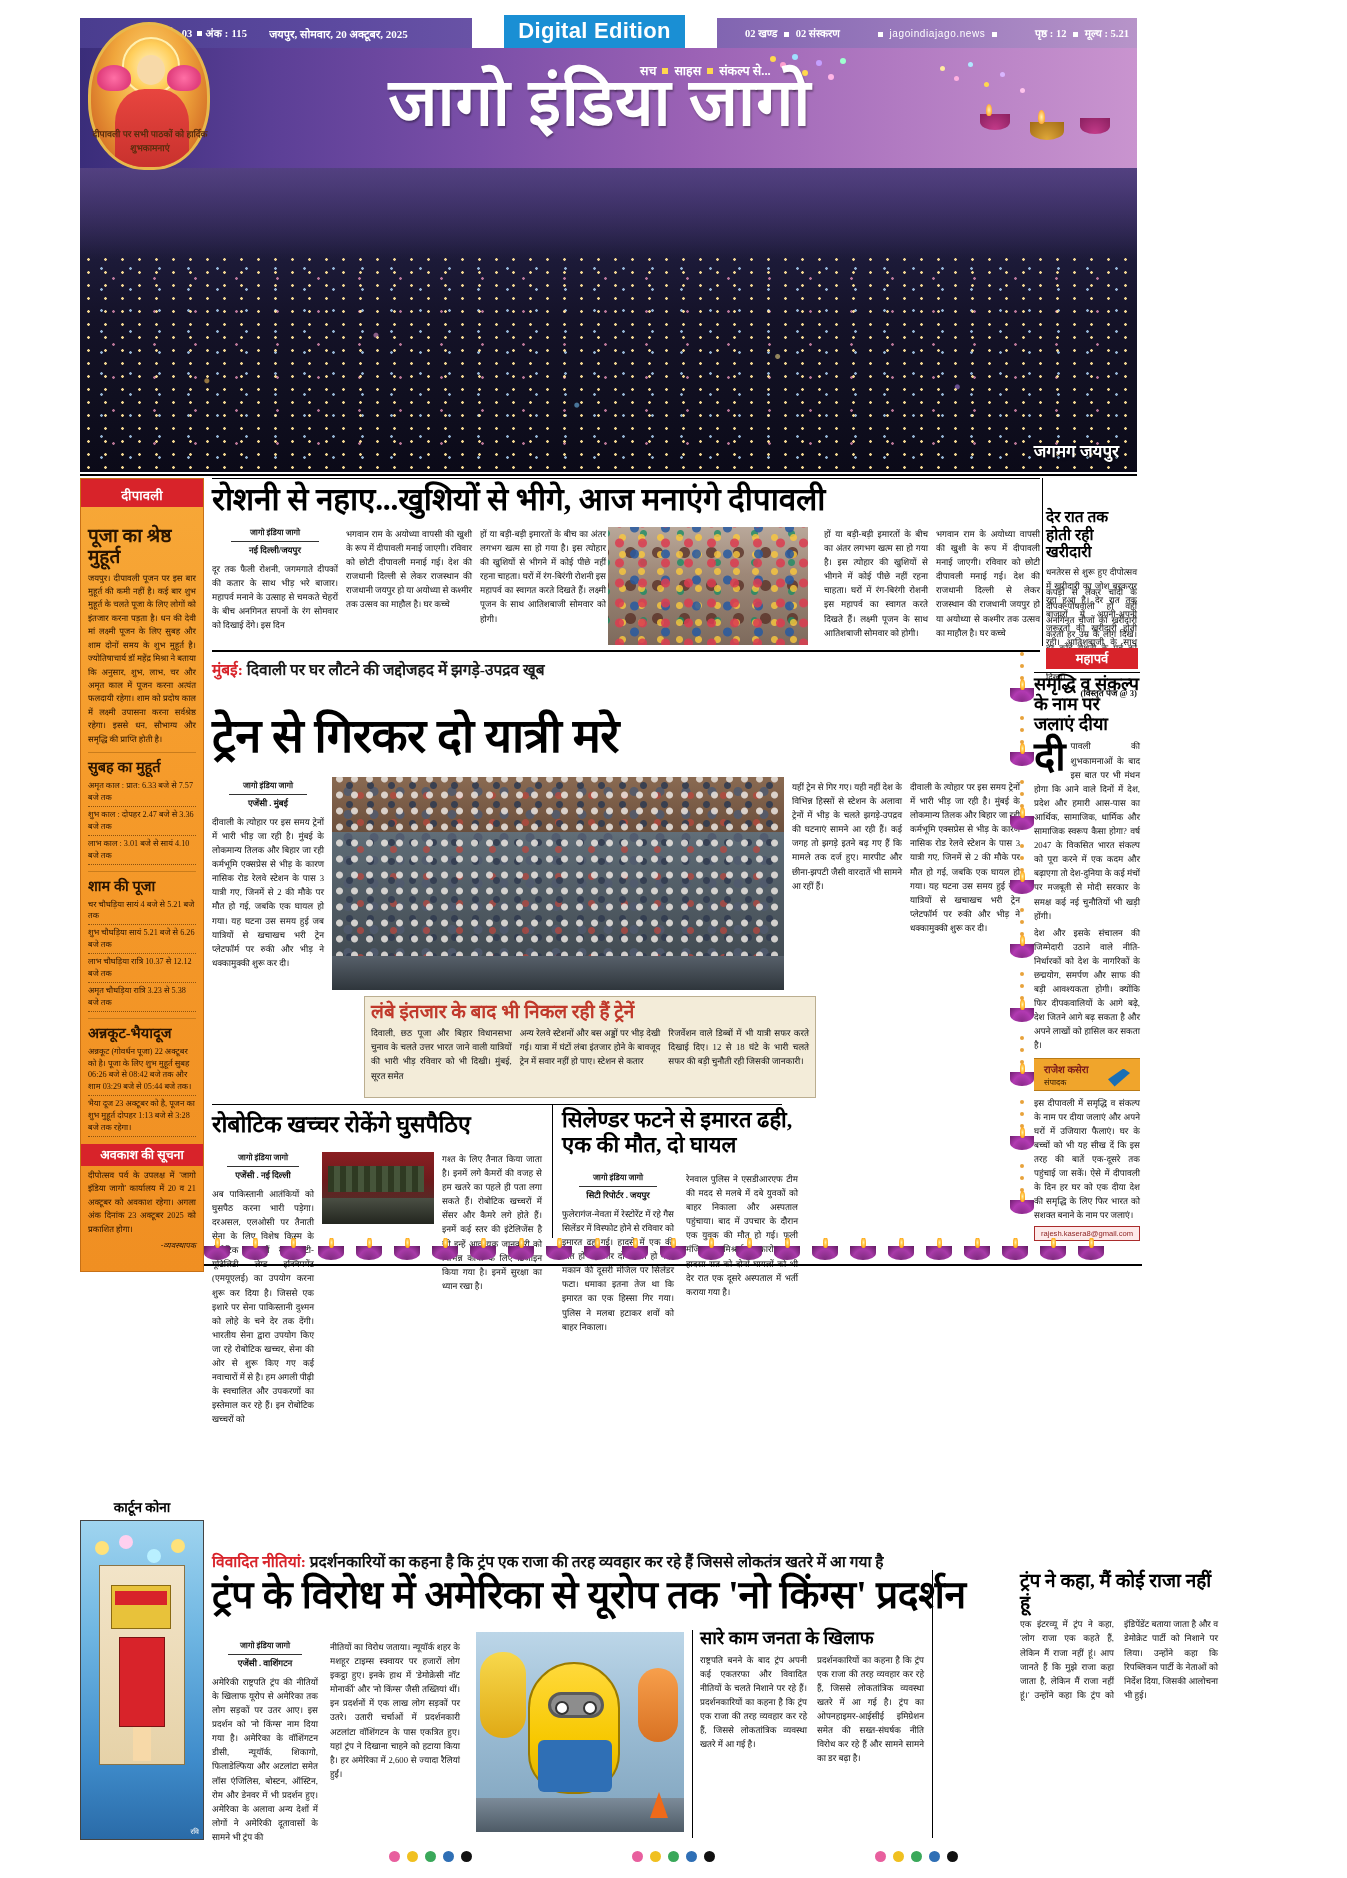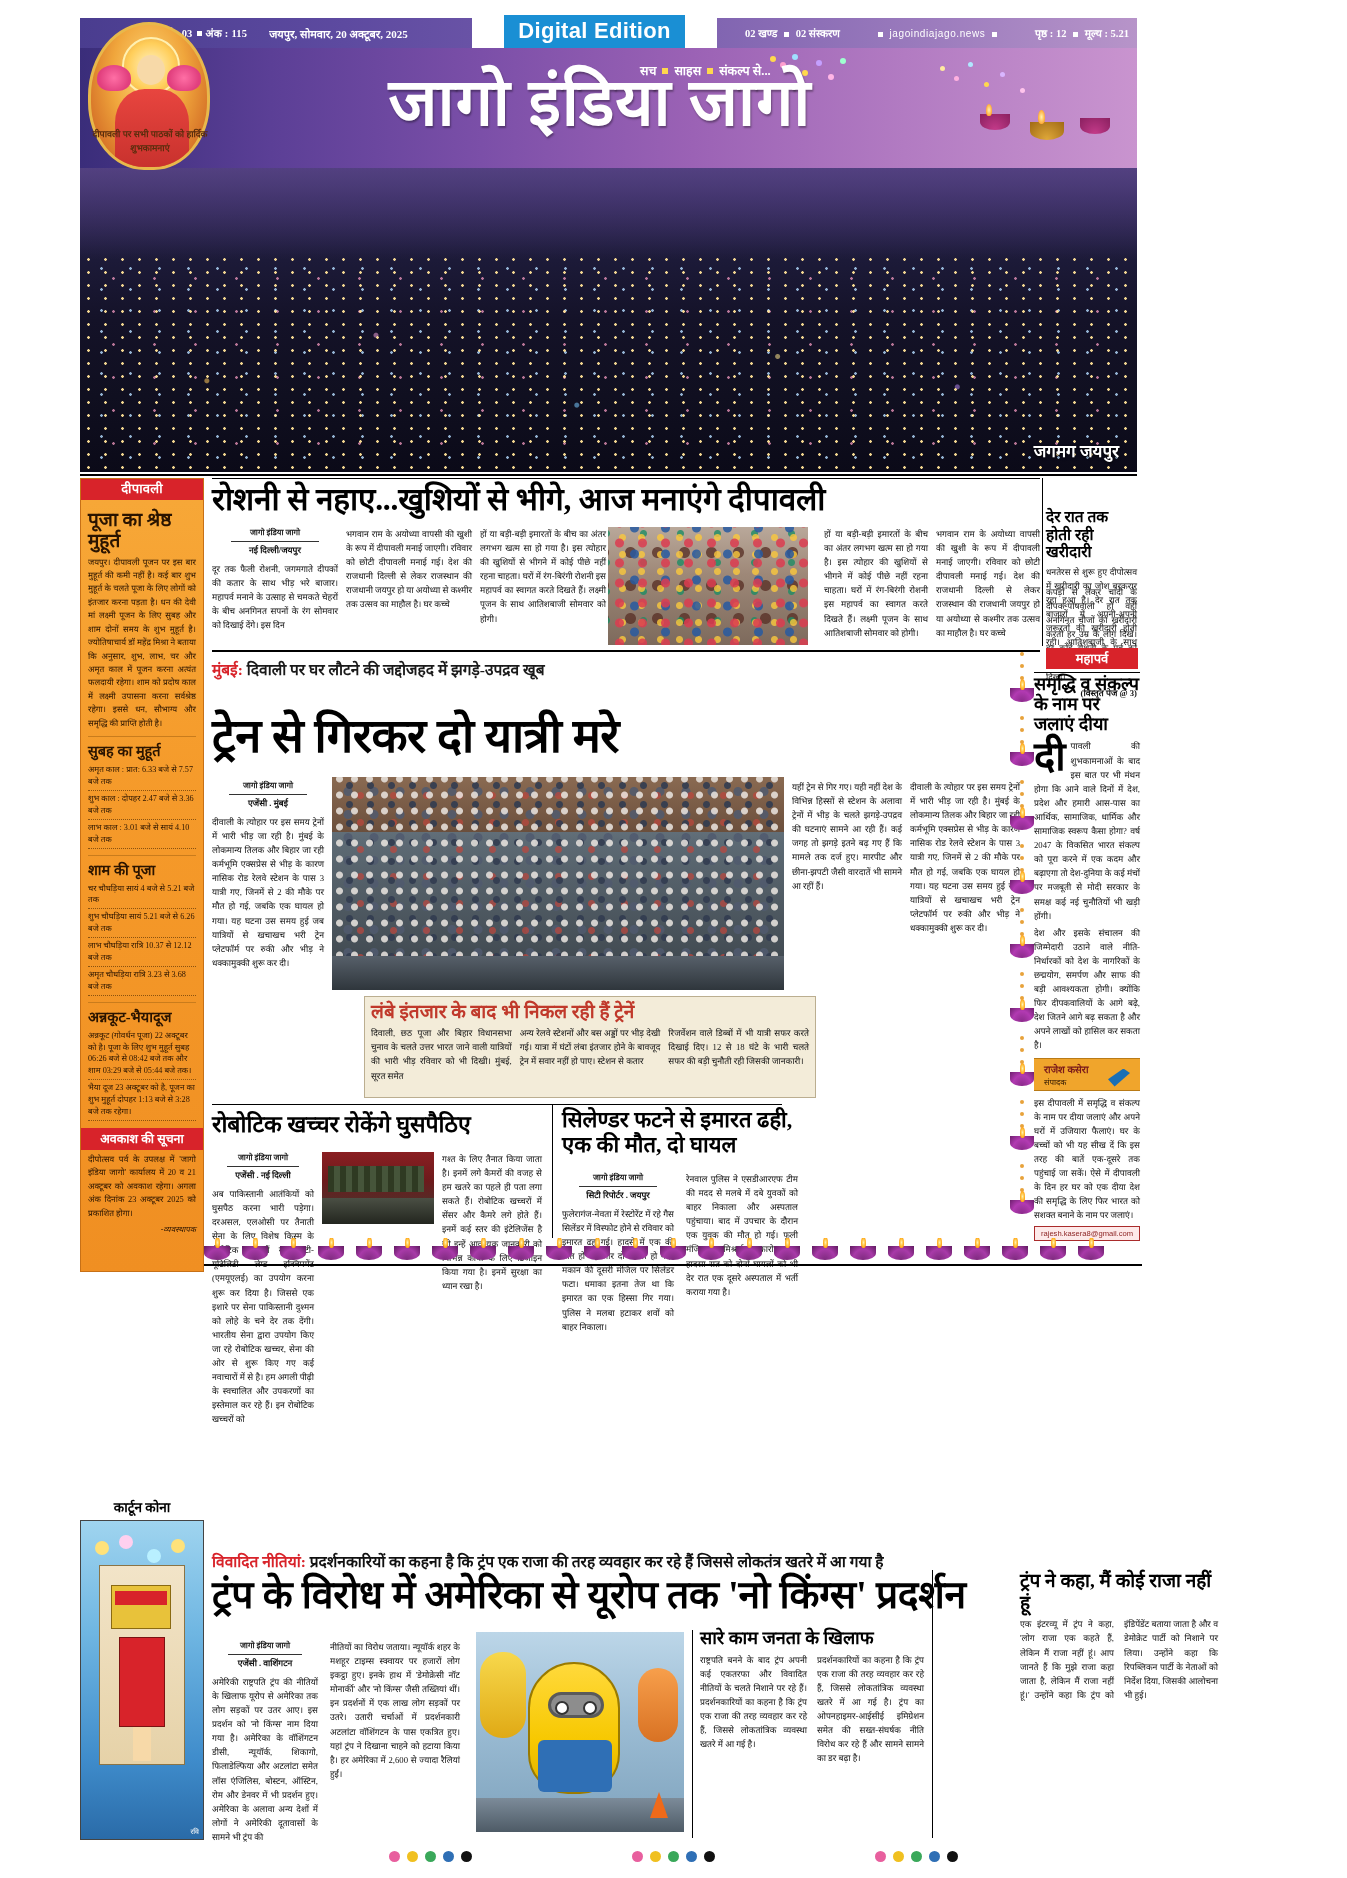--- a/index.html
+++ b/index.html
@@ -116,21 +116,21 @@
   .byline { text-align:center; font-size:8.6px; font-weight:bold; margin-bottom:4px; }
 
   
   .sidebar {
     position:absolute; left:80px; top:478px; width:124px; height:794px;
     background: linear-gradient(180deg,#f7a838 0%, #f59a2a 40%, #f08f22 100%);
     border:1px solid #c77016; padding: 0 7px 6px;
   }
   .sb-tag {
     background:#d8232a; color:#fff; font-weight:bold; font-size:13px; text-align:center;
-    margin: 0 -7px 9px; padding: 0 0 3px; letter-spacing:.3px;
+    margin: 0 -7px 18px; padding: 7px 0 3px; letter-spacing:.3px;
   }
   .sb-h1 { font-size: 19px; font-weight:bold; color:#2a1400; line-height:1.12; margin-bottom:4px;}
   .sb-p { font-size:8.4px; line-height:1.6; text-align:justify; color:#2a1400; }
   .sb-sec { font-size:14.5px; font-weight:bold; color:#2a1400; margin:6px 0 2px; border-top:1px solid #c97c1c; padding-top:3px;}
   .sb-item { font-size:8.2px; line-height:1.45; color:#2a1400; border-bottom:1px dotted #8a5210; padding:2px 0;}
   .sb-red {
     background:#d8232a; color:#fff; font-weight:bold; font-size:12.5px; text-align:center;
     margin: 7px -7px 3px; padding: 2px 0 3px;
   }
   .sb-sign { text-align:right; font-size:8px; font-style:italic; margin-top:3px; color:#2a1400;}
@@ -350,21 +350,21 @@
 
     <div class="sb-sec">सुबह का मुहूर्त</div>
     <div class="sb-item">अमृत काल : प्रात: 6.33 बजे से 7.57 बजे तक</div>
     <div class="sb-item">शुभ काल : दोपहर 2.47 बजे से 3.36 बजे तक</div>
     <div class="sb-item">लाभ काल : 3.01 बजे से सायं 4.10 बजे तक</div>
 
     <div class="sb-sec">शाम की पूजा</div>
     <div class="sb-item">चर चौघड़िया सायं 4 बजे से 5.21 बजे तक</div>
     <div class="sb-item">शुभ चौघड़िया सायं 5.21 बजे से 6.26 बजे तक</div>
     <div class="sb-item">लाभ चौघड़िया रात्रि 10.37 से 12.12 बजे तक</div>
-    <div class="sb-item">अमृत चौघड़िया रात्रि 3.23 से 3.68 बजे तक</div>
+    <div class="sb-item">अमृत चौघड़िया रात्रि 3.23 से 5.38 बजे तक</div>
 
     <div class="sb-sec">अन्नकूट-भैयादूज</div>
     <div class="sb-item">अन्नकूट (गोवर्धन पूजा) 22 अक्टूबर को है। पूजा के लिए शुभ मुहूर्त सुबह 06:26 बजे से 08:42 बजे तक और शाम 03:29 बजे से 05:44 बजे तक।</div>
     <div class="sb-item">भैया दूज 23 अक्टूबर को है, पूजन का शुभ मुहूर्त दोपहर 1:13 बजे से 3:28 बजे तक रहेगा।</div>
 
     <div class="sb-red">अवकाश की सूचना</div>
     <div class="sb-p">दीपोत्सव पर्व के उपलक्ष में 'जागो इंडिया जागो' कार्यालय में 20 व 21 अक्टूबर को अवकाश रहेगा। अगला अंक दिनांक 23 अक्टूबर 2025 को प्रकाशित होगा।</div>
     <div class="sb-sign">-व्यवस्थापक</div>
   </div>
 

